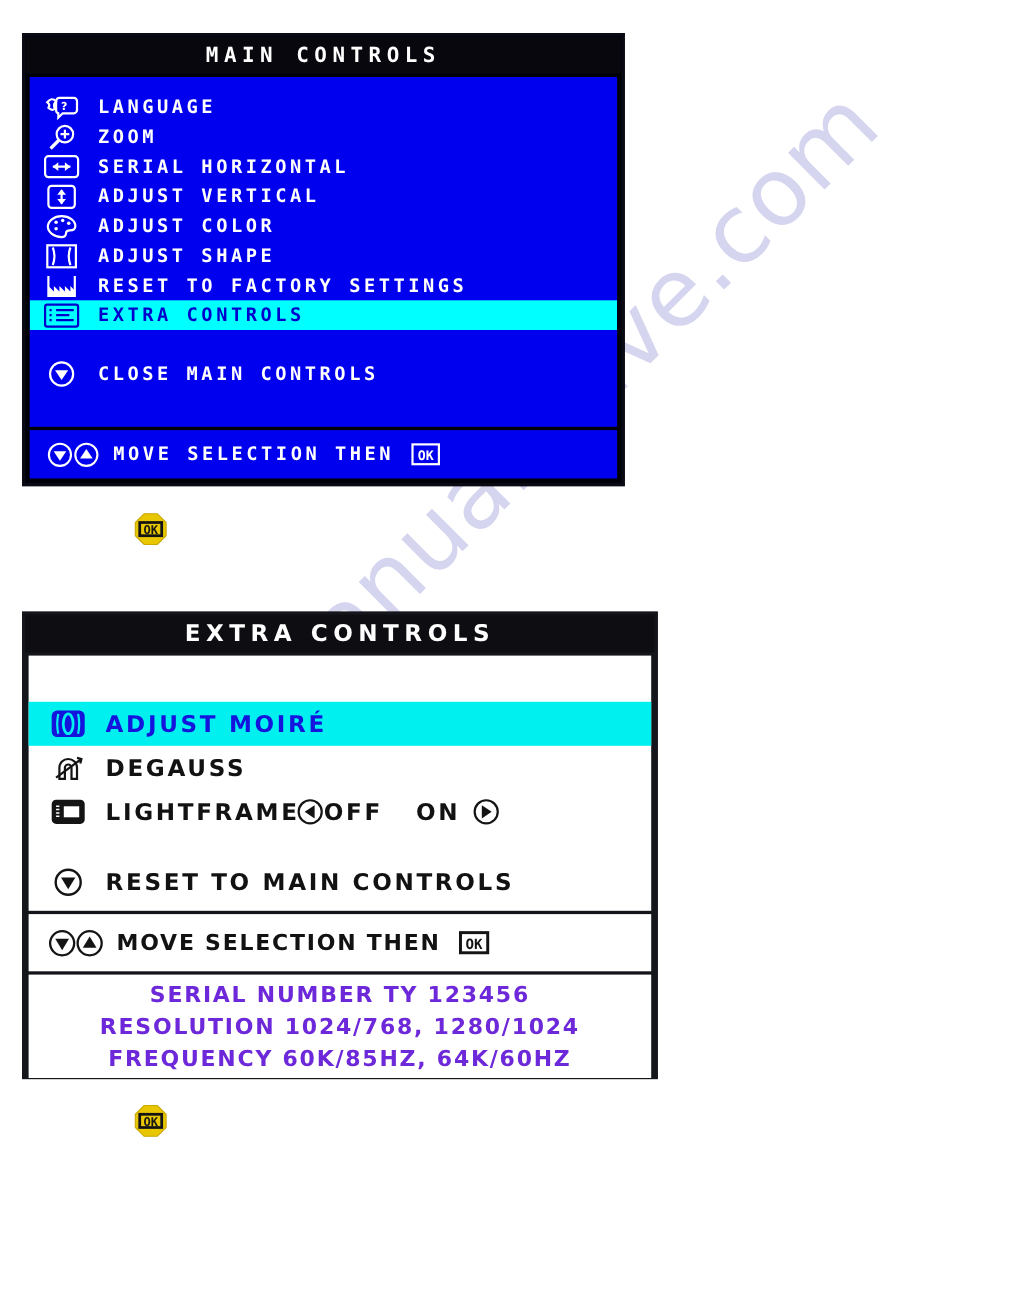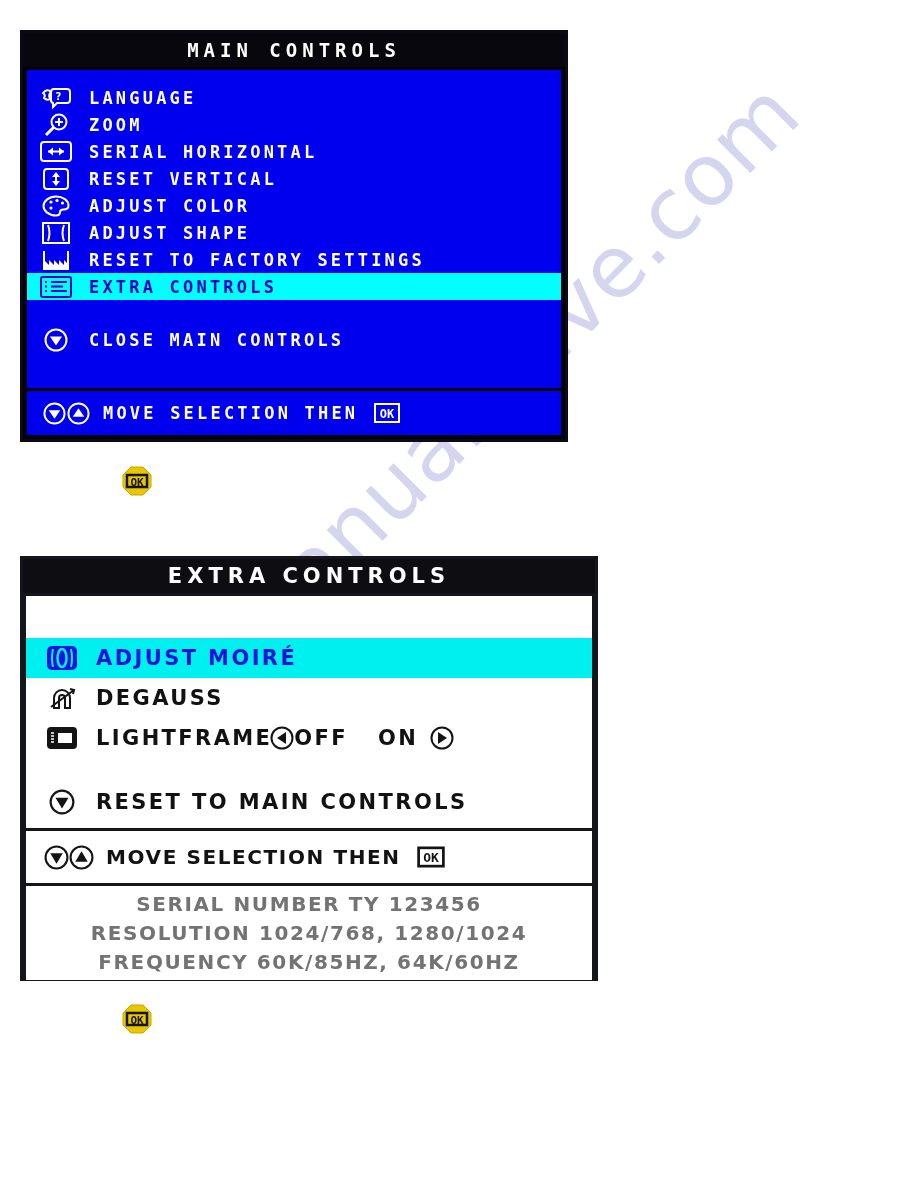--- a/index.html
+++ b/index.html
@@ -170,21 +170,21 @@
     color: #121212;
     font-family: "DejaVu Sans", sans-serif;
     font-size: 20px;
     font-weight: bold;
     letter-spacing: 1.6px;
     margin-left: 12px;
     display: flex; align-items: center;
   }
   .info-line {
     text-align: center;
-    color: #737373;
+    color: #6d28d9;
     font-family: "DejaVu Sans", sans-serif;
     font-size: 20px;
     font-weight: bold;
     letter-spacing: 1.6px;
     line-height: 29px;
     white-space: nowrap;
   }
 
   
   .ok-badge {
@@ -246,21 +246,21 @@
     </div>
 
     <div class="blue-row">
       <span class="ico">
         <svg width="26" height="22" viewBox="0 0 26 22">
           <rect x="1" y="1" width="24" height="20" rx="3" fill="none" stroke="#fff" stroke-width="2"></rect>
           <path d="M13 5 v12" stroke="#fff" stroke-width="2"></path>
           <path d="M13 4 l-4 5 h8 z M13 18 l-4 -5 h8 z" fill="#fff"></path>
         </svg>
       </span>
-      <span class="lbl">RESET VERTICAL</span>
+      <span class="lbl">ADJUST VERTICAL</span>
     </div>
 
     <div class="blue-row">
       <span class="ico">
         <svg width="28" height="22" viewBox="0 0 28 22">
           <path d="M14 1.5 c7 0 12.5 4 12.5 9 c0 3 -2.5 4 -5 4 c-2 0 -3.5 1 -3.5 2.5 c0 2 -1.5 3.5 -4 3.5 c-7 0 -12.5 -4.5 -12.5 -9.5 c0 -5 5.5 -9.5 12.5 -9.5 z" fill="none" stroke="#fff" stroke-width="2"></path>
           <circle cx="9" cy="7" r="1.6" fill="#fff"></circle>
           <circle cx="15" cy="5.5" r="1.6" fill="#fff"></circle>
           <circle cx="20.5" cy="8" r="1.6" fill="#fff"></circle>
           <circle cx="9" cy="13" r="1.6" fill="#fff"></circle>

